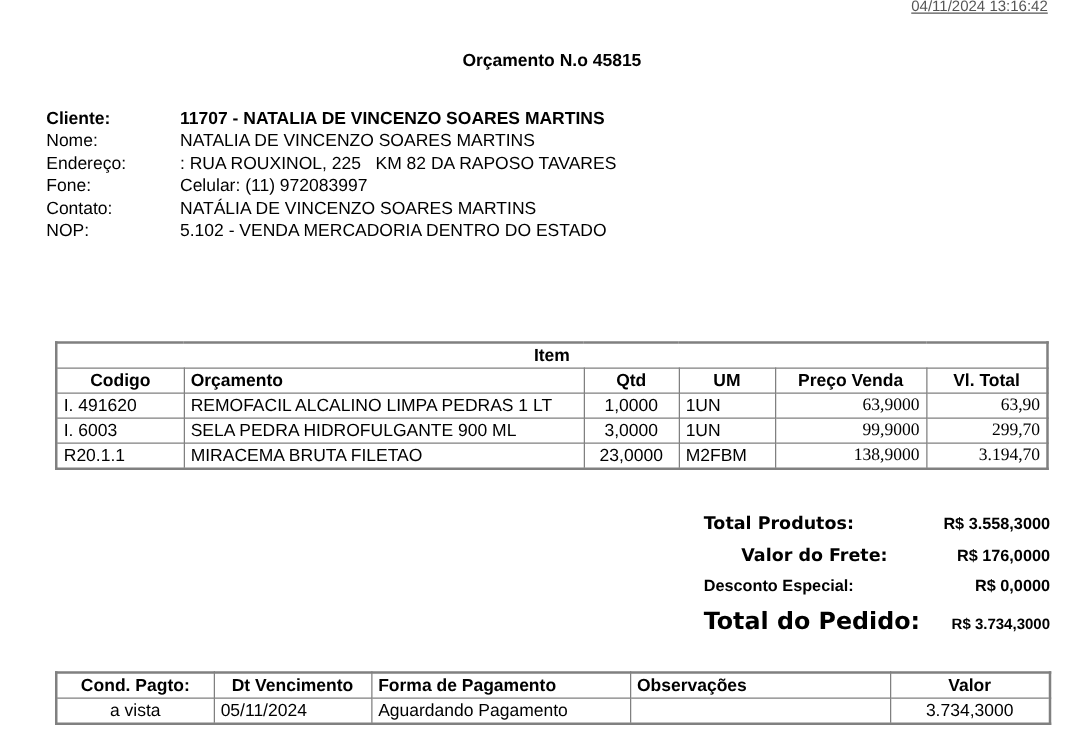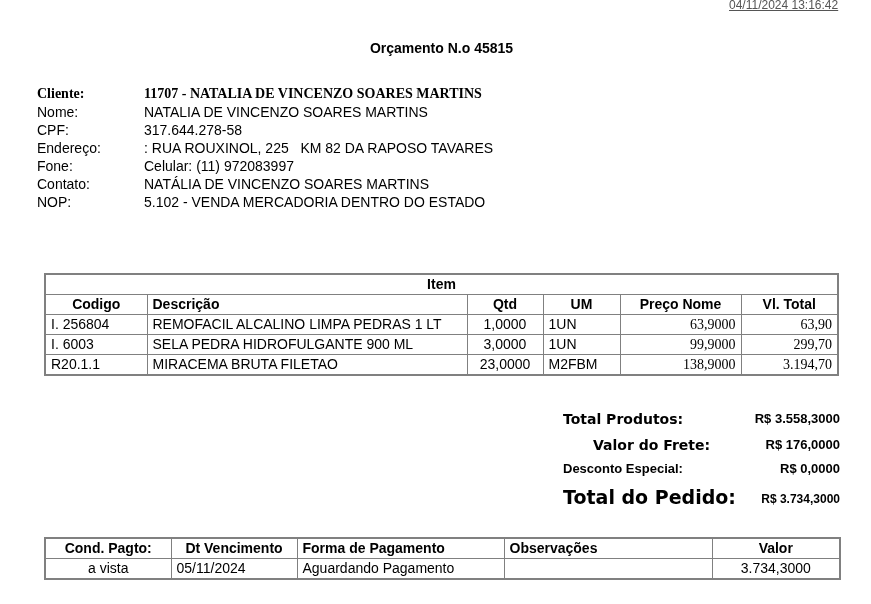--- a/index.html
+++ b/index.html
@@ -14,21 +14,21 @@
   .title {
     position: absolute; top: 40px; left: 0; width: 883px; text-align: center;
     font-weight: bold; font-size: 14px;
   }
   .client {
     position: absolute; top: 85px; left: 37px;
     border-collapse: collapse;
   }
   .client td { padding: 0; height: 18px; line-height: 18px; font-size: 14px; vertical-align: top; }
   .client td.lbl { width: 107px; }
-  .client tr.bold td { font-weight: bold; font-family: Liberation Serif, serif; }
+  .client tr.bold td { font-weight: bold; }
 
   table.grid {
     position: absolute; border-collapse: collapse; table-layout: fixed;
     border: 2px solid #808080;
   }
   table.grid td, table.grid th {
     border: 1px solid #808080; padding: 0 5px; font-size: 14px;
     height: 19px; line-height: 17px; white-space: nowrap; overflow: hidden;
   }
   table.grid th { font-weight: bold; }
@@ -61,24 +61,20 @@
   <tbody>
       <tr class="bold">
     <td class="lbl">Cliente:</td>
     <td>11707 - NATALIA DE VINCENZO SOARES MARTINS</td>
   </tr>
   <tr>
     <td class="lbl">Nome:</td>
     <td>NATALIA DE VINCENZO SOARES MARTINS</td>
   </tr>
   <tr>
-    <td class="lbl">CPF:</td>
-    <td>317.644.278-58</td>
-  </tr>
-  <tr>
     <td class="lbl">Endereço:</td>
     <td style="white-space:pre">: RUA ROUXINOL, 225   KM 82 DA RAPOSO TAVARES</td>
   </tr>
   <tr>
     <td class="lbl">Fone:</td>
     <td>Celular: (11) 972083997</td>
   </tr>
   <tr>
     <td class="lbl">Contato:</td>
     <td>NATÁLIA DE VINCENZO SOARES MARTINS</td>
@@ -98,28 +94,28 @@
     <col style="width:77px">
       <col style="width:121px">
       <col style="width:97px">
   </colgroup>
   <tbody>
       <tr>
     <th colspan="6" class="c">Item</th>
   </tr>
   <tr>
     <th class="c">Codigo</th>
-    <th class="l">Descrição</th>
+    <th class="l">Orçamento</th>
     <th class="c">Qtd</th>
     <th class="c">UM</th>
-    <th class="c">Preço Nome</th>
+    <th class="c">Preço Venda</th>
     <th class="c">Vl. Total</th>
   </tr>
   <tr>
-    <td class="l">I. 256804</td>
+    <td class="l">I. 491620</td>
     <td class="l">REMOFACIL ALCALINO LIMPA PEDRAS 1 LT</td>
     <td class="c">1,0000</td>
     <td class="l">1UN</td>
     <td class="r">63,9000</td>
     <td class="r">63,90</td>
   </tr>
   <tr>
     <td class="l">I. 6003</td>
     <td class="l">SELA PEDRA HIDROFULGANTE 900 ML</td>
     <td class="c">3,0000</td>

